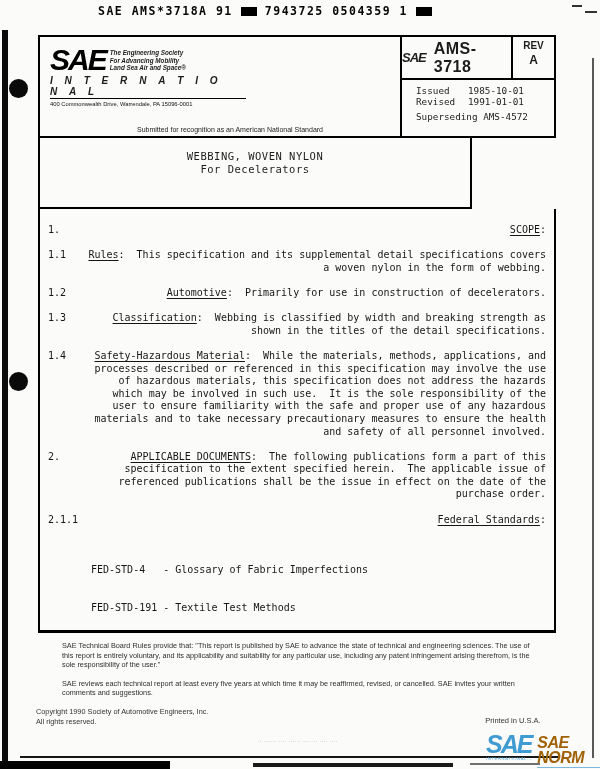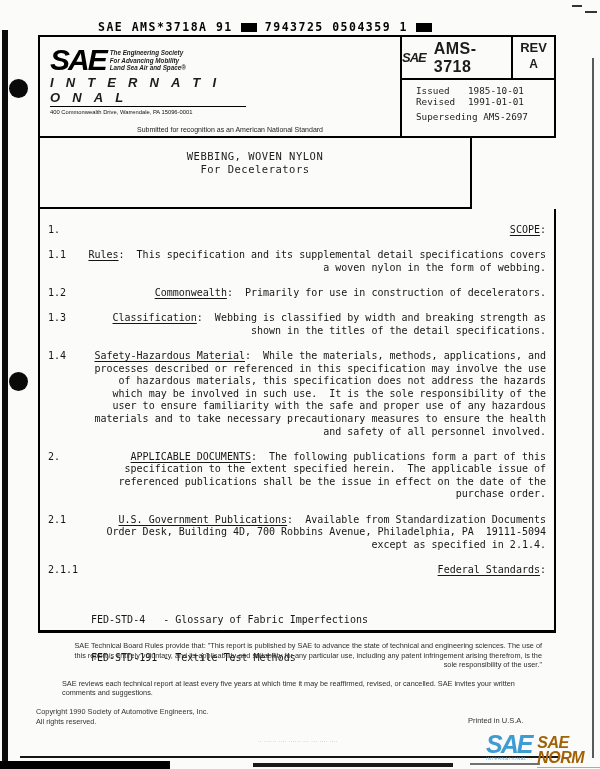--- a/index.html
+++ b/index.html
@@ -18,55 +18,55 @@
   .botbar1  { position:absolute; left:0; top:761px; width:170px; height:8px; background:#000; }
   .botbar2  { position:absolute; left:253px; top:763px; width:200px; height:4px; background:#000; opacity:.9; }
   .botbar3  { position:absolute; left:470px; top:763px; width:70px; height:2px; background:#000; opacity:.55; }
   .trmark1  { position:absolute; left:572px; top:5px; width:10px; height:2px; background:#333; }
   .trmark2  { position:absolute; left:585px; top:11px; width:12px; height:2px; background:#333; }
   
   .ocr {
     position:absolute; left:0; top:4px; width:530px;
     display:flex; justify-content:center; align-items:center; gap:8px;
     font-family:"DejaVu Sans Mono", monospace; font-size:11.5px; font-weight:bold;
-    letter-spacing:1.5px; color:#050505;margin-top:16px;
+    letter-spacing:1.5px; color:#050505;
   }
   .censor { display:inline-block; width:16px; height:9px; background:#000; }
   
   .hdr {
     position:absolute; left:38px; top:35px; width:518px; height:103px;
     border:2px solid #000; background:#fbfbf9;
   }
   .logo-wrap { position:absolute; left:10px; top:10px; width:210px; }
   .logo-row { display:flex; align-items:flex-start; }
   .sae-big {
     font-family:"Liberation Sans", sans-serif; font-style:italic; font-weight:900;
     font-size:30px; line-height:26px; letter-spacing:-2px; color:#000;
   }
   .tagline { margin-left:4px; font-size:6.3px; font-style:italic; font-weight:600; line-height:7.6px; padding-top:2px; }
   .intl {
-    font-size:13px; font-weight:bold; font-style:italic; letter-spacing:5.5px;
+    font-size:10px; font-weight:bold; font-style:italic; letter-spacing:5.5px;
     border-bottom:1.5px solid #000; padding-bottom:1px; margin-top:2px; width:196px;
   }
   .addr { font-size:5.8px; padding-top:2px; color:#111; }
   .doctype {
     position:absolute; left:222px; top:10px; width:178px;
     font-size:17px; font-weight:bold; letter-spacing:.3px; line-height:19.5px; color:#000;
   }
   .submitted {
     position:absolute; left:20px; bottom:3px; width:340px; text-align:center;
     font-size:7px; color:#222;
   }
   .rbox { position:absolute; left:360px; top:0; right:0; bottom:0; border-left:2px solid #000; }
   .rrow1 { display:flex; height:43px; border-bottom:2px solid #000; }
   .rnumcell { flex:1; display:flex; align-items:center; justify-content:center; gap:8px; }
   .sae-small { font-style:italic; font-weight:900; font-size:13px; letter-spacing:-1px; }
   .docnum { font-size:16px; font-weight:bold; letter-spacing:.5px; }
   .revcell { width:43px; border-left:2px solid #000; text-align:center; padding-top:3px; }
-  .revlbl { font-size:13px; font-weight:bold; }
+  .revlbl { font-size:10px; font-weight:bold; }
   .revval { font-size:12px; font-weight:bold; margin-top:2px; }
   .rrow2 { padding:5px 4px 0 14px; font-family:"DejaVu Sans Mono", monospace; font-size:9.3px; line-height:11px; }
   .datelbl { display:inline-block; width:52px; }
   .superseding { margin-top:4px; }
   
   .titlebox {
     position:absolute; left:38px; top:138px; width:434px; height:71px;
     border-left:2px solid #000; border-right:2px solid #000; border-bottom:2px solid #000;
     text-align:center; padding-top:12px;
     font-family:"DejaVu Sans Mono", monospace; font-size:10.5px; line-height:13px; letter-spacing:.5px;
@@ -78,23 +78,23 @@
     padding:15px 8px 0 8px;
     font-family:"DejaVu Sans Mono", monospace; font-size:10px; line-height:12.6px; color:#161616;
   }
   .para { display:flex; margin-bottom:12.6px; }
   .pnum { width:37px; flex:none; }
   .ptxt { width:461px; white-space:pre-wrap;text-align:right; }
   .phead { text-decoration:underline; text-underline-offset:2px; }
   .fedlist { margin-left:43px; white-space:pre-wrap; }
   
   .notes { position:absolute; left:62px; top:641px; width:480px; font-size:7.3px; line-height:9.6px; color:#2e2e2e; }
-  .note1 { margin-bottom:9px;text-align:right; }
+  .note1 { margin-bottom:9px; }
   .copyright { position:absolute; left:36px; top:707px; font-size:7.3px; line-height:9.5px; color:#333; }
-  .printed { position:absolute; left:468px; top:716px; width:90px; text-align:left; font-size:7.5px; color:#333; }
+  .printed { position:absolute; left:468px; top:716px; width:90px; text-align:center; font-size:7.5px; color:#333; }
   .fineprint { position:absolute; left:258px; top:739px; width:150px; font-size:4.5px; color:#7a7a7a; letter-spacing:.6px; filter:blur(.3px); }
   
   .norm { position:absolute; left:486px; top:733px; display:flex; align-items:flex-start; gap:5px; }
   .norm-sae { font-style:italic; font-weight:900; font-size:25px; line-height:22px; letter-spacing:-2px; color:#3f9cd3; }
   .norm-sae-cap { font-size:4.2px; color:#5aaad8; letter-spacing:.6px; margin-top:1px; }
   .norm-right { padding-top:2px; }
   .norm-txt { font-style:italic; font-weight:900; font-size:16px; line-height:15px; letter-spacing:-.5px; color:#a16207; }
   .norm-rule { margin-top:2px; border-top:1px solid #79b9e0; position:relative; }
   .norm-rule-cap { font-size:3.8px; color:#79b9e0; text-align:center; letter-spacing:1px; }
 </style>
@@ -149,21 +149,21 @@
           <div class="revval">A</div>
         </div>
       </div>
       <div class="rrow2">
         <div>
           <span class="datelbl">Issued</span><span>1985-10-01</span>
         </div>
         <div>
           <span class="datelbl">Revised</span><span>1991-01-01</span>
         </div>
-        <div class="superseding">Superseding AMS-2697</div>
+        <div class="superseding">Superseding AMS-4572</div>
       </div>
     </div>
   </div>
 
   <div class="titlebox">
     <div>WEBBING, WOVEN NYLON</div>
     <div>For Decelerators</div>
   </div>
 
   <div class="bodybox">
@@ -173,42 +173,38 @@
       <span class="ptxt"><span class="phead">SCOPE</span><span>:</span></span>
     </div>
 
     <div class="para">
       <span class="pnum">1.1</span>
       <span class="ptxt"><span class="phead">Rules</span><span>:  This specification and its supplemental detail specifications covers a woven nylon in the form of webbing.</span></span>
     </div>
 
     <div class="para">
       <span class="pnum">1.2</span>
-      <span class="ptxt"><span class="phead">Commonwealth</span><span>:  Primarily for use in construction of decelerators.</span></span>
+      <span class="ptxt"><span class="phead">Automotive</span><span>:  Primarily for use in construction of decelerators.</span></span>
     </div>
 
     <div class="para">
       <span class="pnum">1.3</span>
       <span class="ptxt"><span class="phead">Classification</span><span>:  Webbing is classified by width and breaking strength as shown in the titles of the detail specifications.</span></span>
     </div>
 
     <div class="para">
       <span class="pnum">1.4</span>
       <span class="ptxt"><span class="phead">Safety-Hazardous Material</span><span>:  While the materials, methods, applications, and processes described or referenced in this specification may involve the use of hazardous materials, this specification does not address the hazards which may be involved in such use.  It is the sole responsibility of the user to ensure familiarity with the safe and proper use of any hazardous materials and to take necessary precautionary measures to ensure the health and safety of all personnel involved.</span></span>
     </div>
 
     <div class="para">
       <span class="pnum">2.</span>
       <span class="ptxt"><span class="phead">APPLICABLE DOCUMENTS</span><span>:  The following publications form a part of this specification to the extent specified herein.  The applicable issue of referenced publications shall be the issue in effect on the date of the purchase order.</span></span>
     </div>
 
-    <div class="para">
-      <span class="pnum">2.1</span>
-      <span class="ptxt"><span class="phead">U.S. Government Publications</span><span>:  Available from Standardization Documents Order Desk, Building 4D, 700 Robbins Avenue, Philadelphia, PA  19111-5094 except as specified in 2.1.4.</span></span>
-    </div>
 
     <div class="para">
       <span class="pnum">2.1.1</span>
       <span class="ptxt"><span class="phead">Federal Standards</span><span>:</span></span>
     </div>
 
     <div class="fedlist">
       <div>FED-STD-4   - Glossary of Fabric Imperfections</div>
       <div>FED-STD-191 - Textile Test Methods</div>
     </div>

